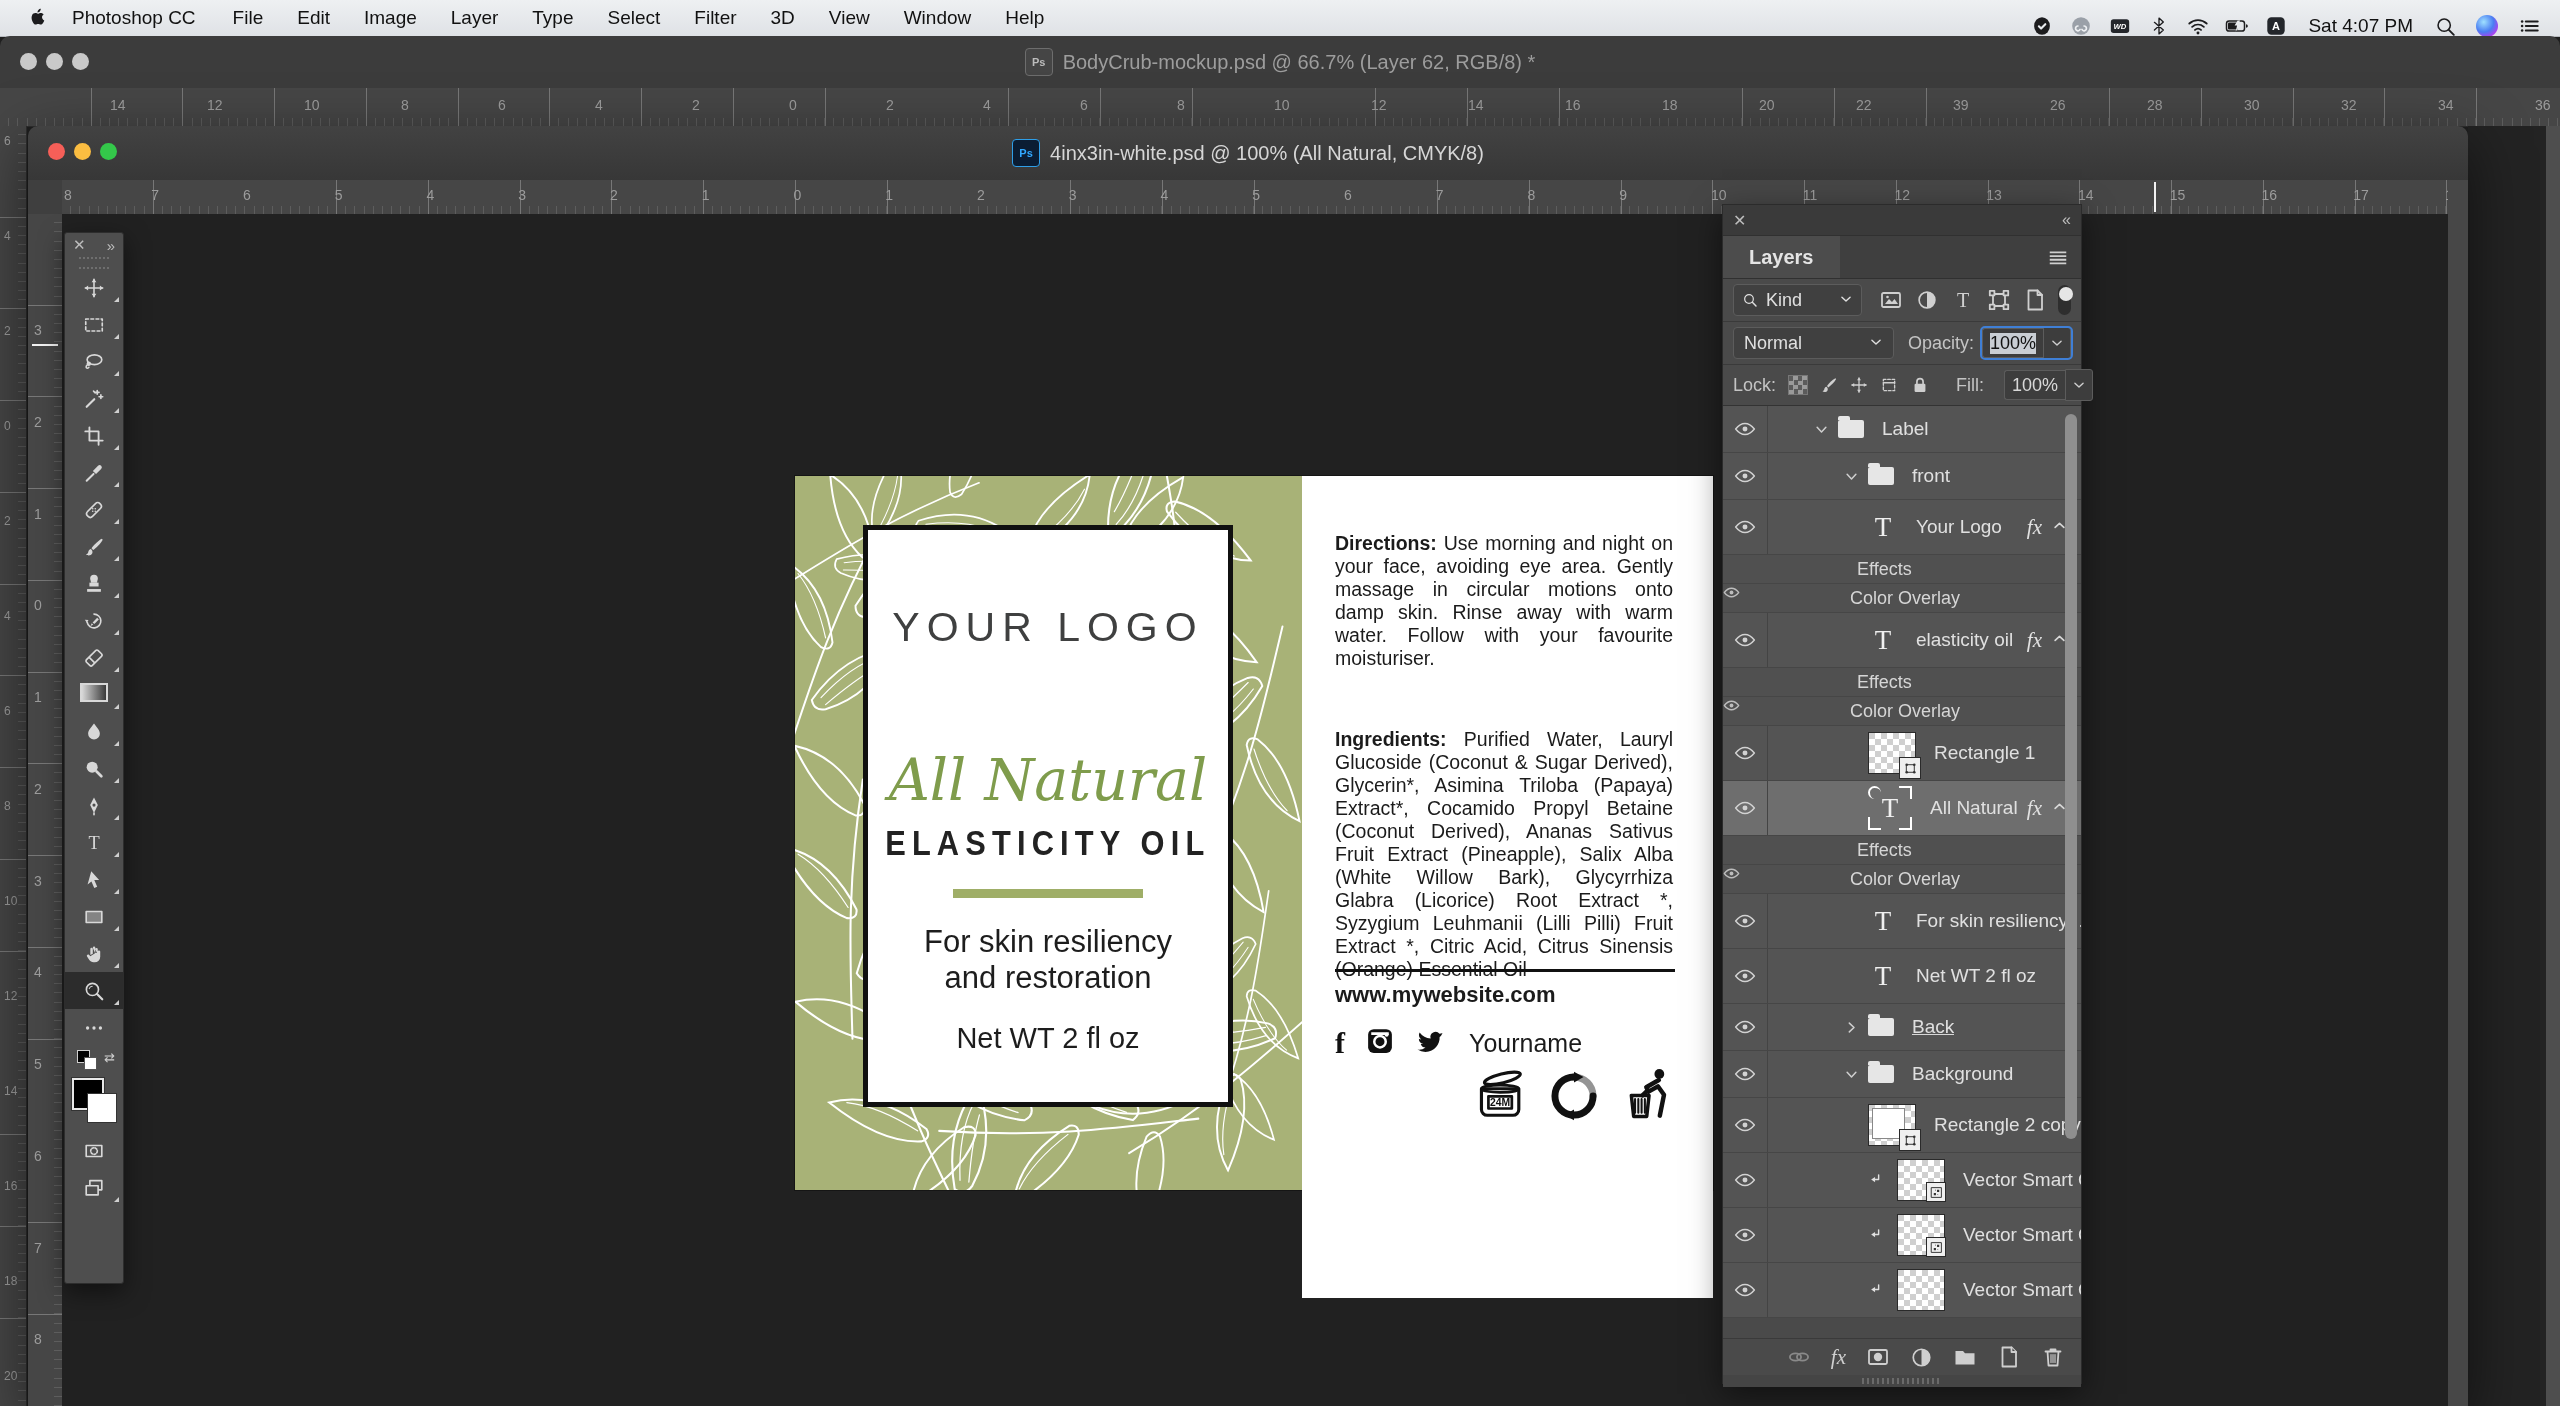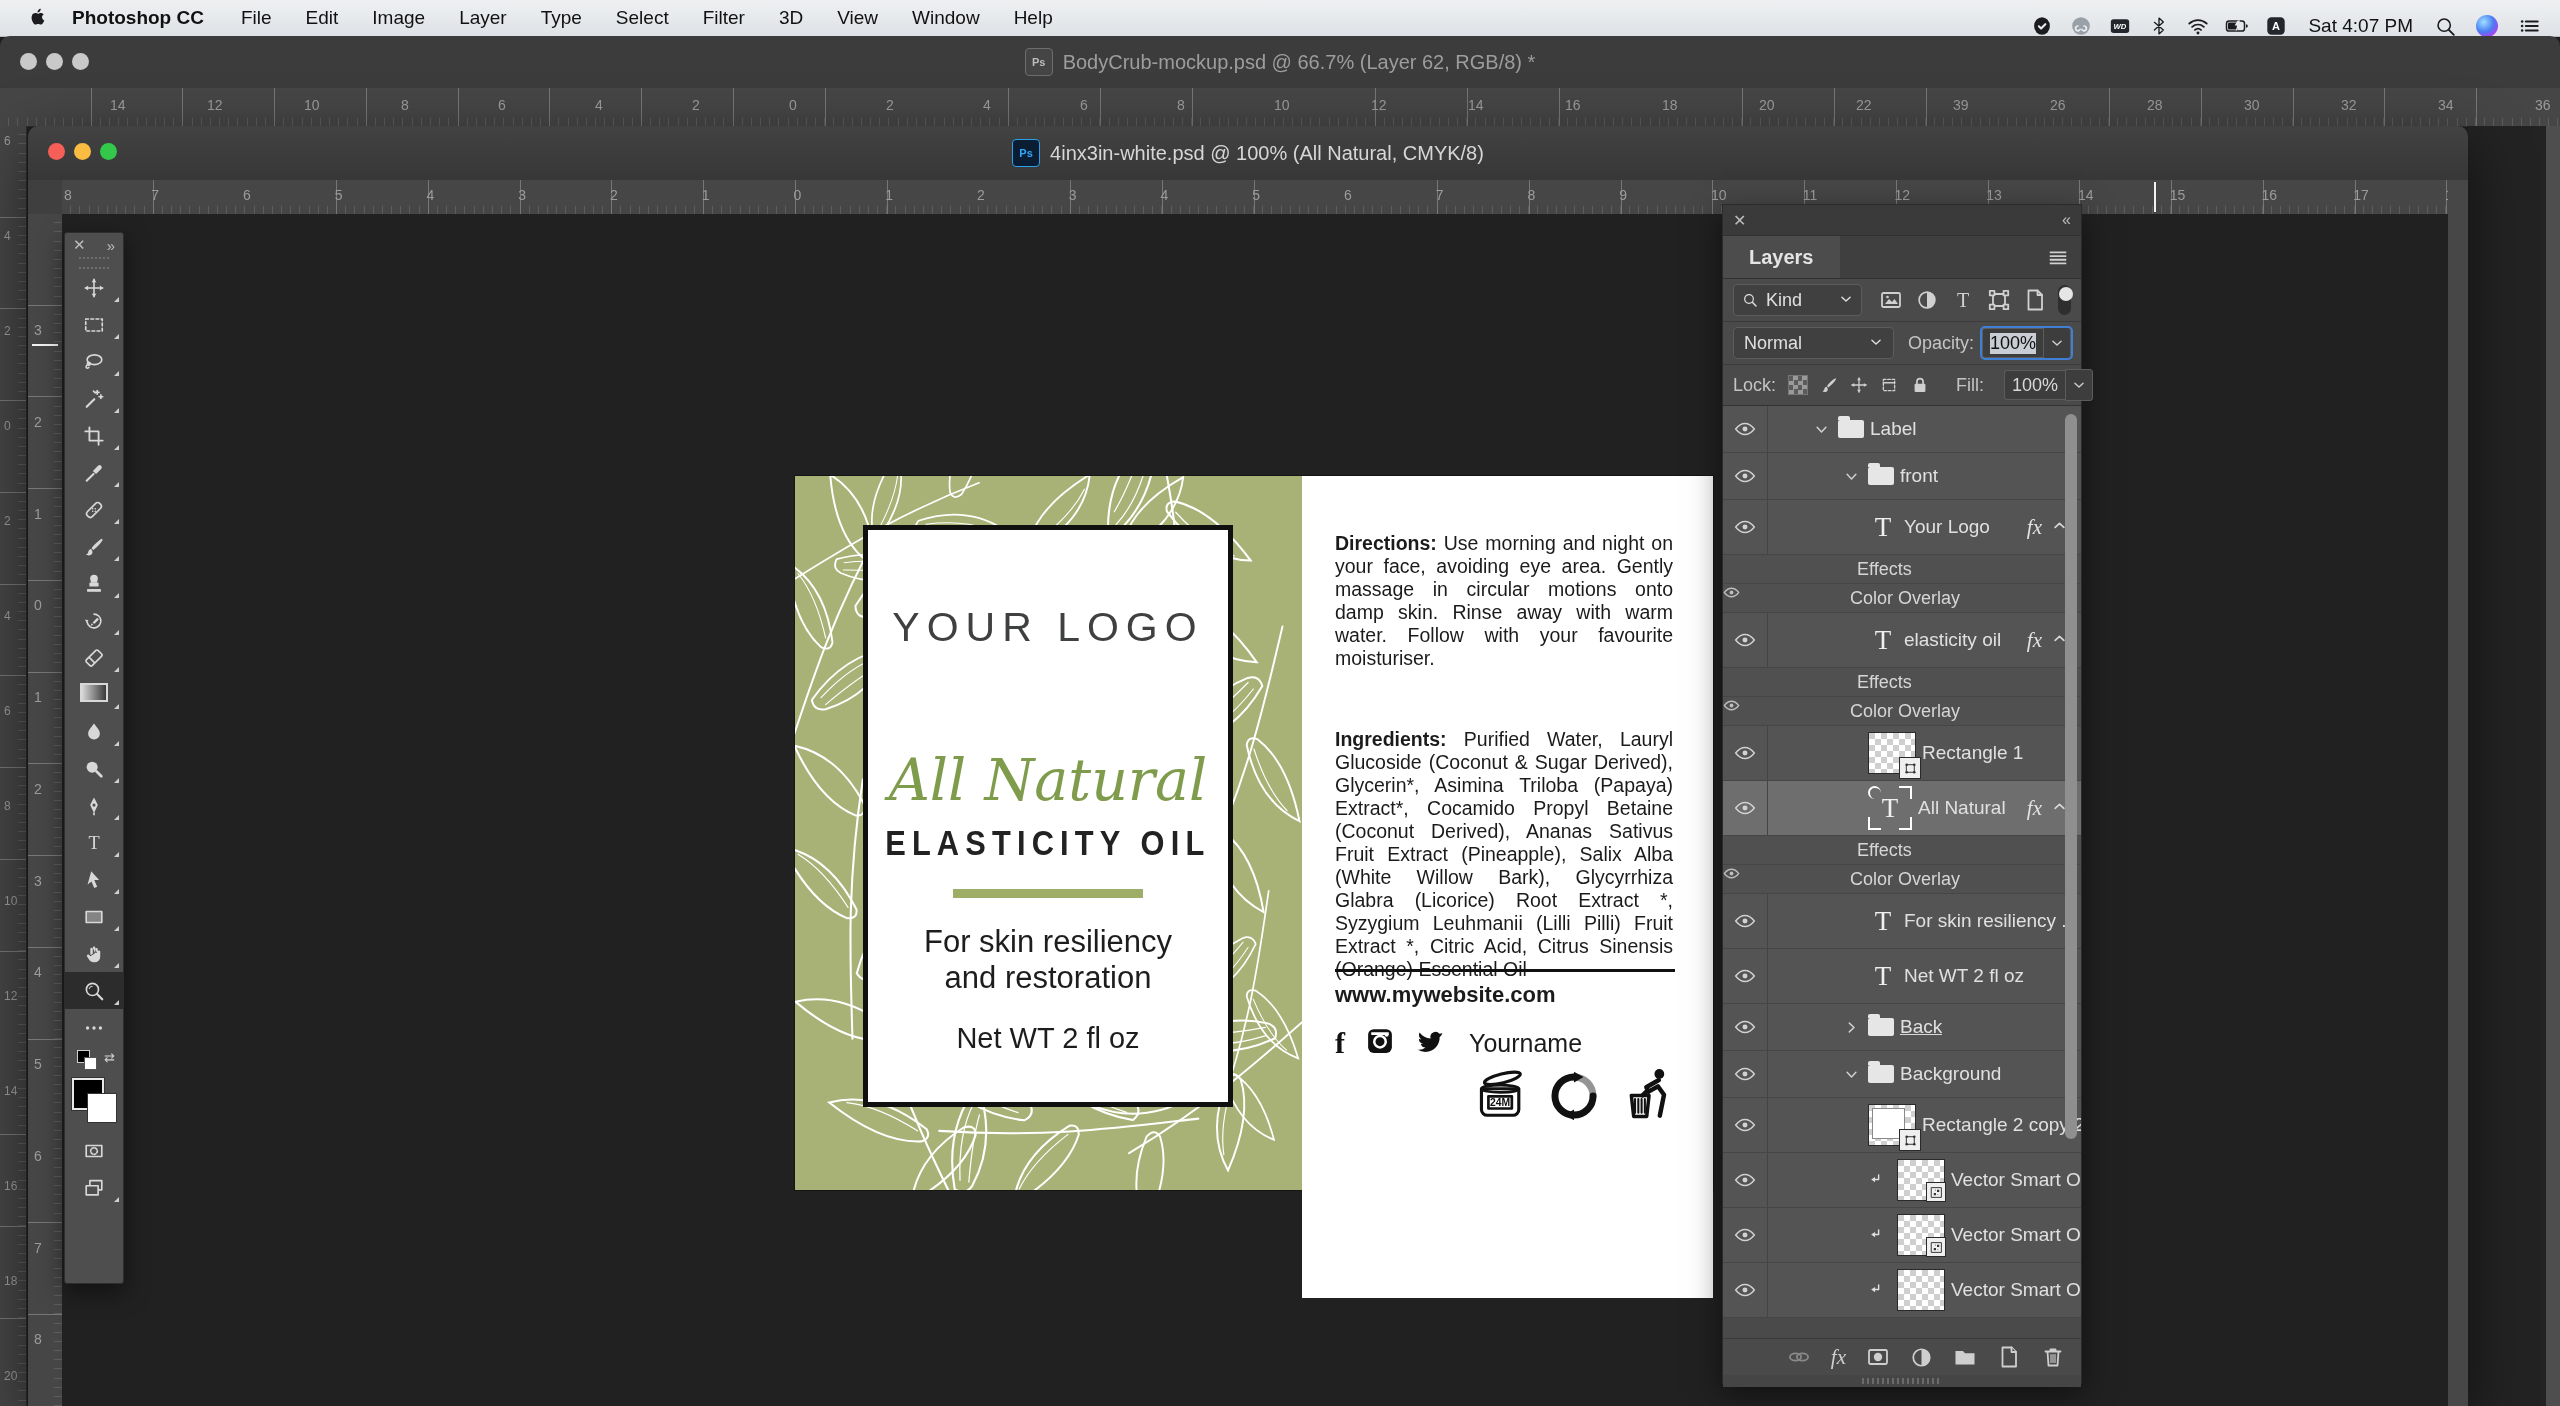--- a/index.html
+++ b/index.html
@@ -5,21 +5,21 @@
   html,body{margin:0;padding:0;background:#111;}
   #screen{position:relative;width:2560px;height:1406px;overflow:hidden;
     font-family:"Liberation Sans",sans-serif;background:#1f1f1f;-webkit-font-smoothing:antialiased;}
   .abs{position:absolute;}
 
   
   #menubar{left:0;top:0;width:2560px;height:36px;background:linear-gradient(#eef0f2,#dfe2e6);
     border-bottom:1px solid #b7babf;display:flex;align-items:center;color:#111;font-size:19px;}
   #menubar .left{display:flex;align-items:center;gap:0;padding-left:24px;}
   .menu-item{padding:0 17px;white-space:nowrap;}
-  .menu-item.app{font-weight:bold;padding:0 20px 0 18px;}
+  .menu-item.app{font-weight:normal;padding:0 20px 0 18px;}
   #menubar .right{margin-left:auto;display:flex;align-items:center;gap:9px;padding-right:16px;margin-top:16px;}
   .status-ic{display:inline-flex;width:30px;height:26px;align-items:center;justify-content:center;color:#1c1c1e;}
   .clock{font-size:19px;padding:0 8px;white-space:nowrap;}
   .siri-orb{width:22px;height:22px;border-radius:50%;
     background:radial-gradient(circle at 35% 32%,#9fe0ff,#4a7df2 48%,#b43df0 78%,#1a1f3a);}
   .apple-glyph svg{transform:translateY(-1px);}
 
   
   #bgwin-title{left:0;top:36px;width:2560px;height:52px;background:#3c3c3c;border-radius:10px 10px 0 0;
     border-bottom:1px solid #2a2a2a;}
@@ -139,21 +139,21 @@
   .fld.focused .val span{background:#c9ced4;color:#111;}
   #lp-lock{height:40px;border-bottom:1px solid #333;gap:12px;}
   .lock-ic{width:24px;height:24px;display:flex;align-items:center;justify-content:center;color:#cfcfcf;}
   .checker-sm{width:18px;height:18px;background:
      repeating-conic-gradient(#9a9a9a 0 25%,#5b5b5b 0 50%);background-size:9px 9px;border:1px solid #777;}
   #lp-list{position:relative;height:932px;overflow:hidden;background:#4a4a4a;}
   .layer-row{position:relative;display:flex;align-items:center;background:#545454;border-bottom:1px solid #464646;}
   .layer-row.selected{background:#6e6e6e;}
   .layer-row .eye-cell{width:44px;align-self:stretch;display:flex;align-items:center;justify-content:center;
     border-right:1px solid #444;color:#d2d2d2;flex:none;}
-  .layer-row .name{font-size:19px;color:#e0e0e0;white-space:nowrap;overflow:hidden;margin-left:6px;}
+  .layer-row .name{font-size:19px;color:#e0e0e0;white-space:nowrap;overflow:hidden;margin-left:18px;}
   .layer-row .tw{display:flex;align-items:center;gap:8px;}
   .chev{color:#cfcfcf;display:inline-flex;width:18px;justify-content:center;}
   .folder-ic{display:inline-block;width:26px;height:18px;background:#e6e6e6;border-radius:2px;position:relative;}
   .folder-ic::before{content:"";position:absolute;left:0;top:-4px;width:12px;height:4px;background:#e6e6e6;border-radius:2px 2px 0 0;}
   .type-ic{font-family:"Liberation Serif",serif;font-size:27px;color:#f0f0f0;width:30px;text-align:center;}
   .thumb{width:46px;height:40px;background:
      repeating-conic-gradient(#ffffff 0 25%,#cfcfcf 0 50%);background-size:12px 12px;
      border:1px solid #2a2a2a;position:relative;flex:none;}
   .thumb .shape-badge{position:absolute;right:-6px;bottom:-6px;width:20px;height:20px;background:#efefef;
     border:1px solid #2a2a2a;display:flex;align-items:center;justify-content:center;color:#333;}

